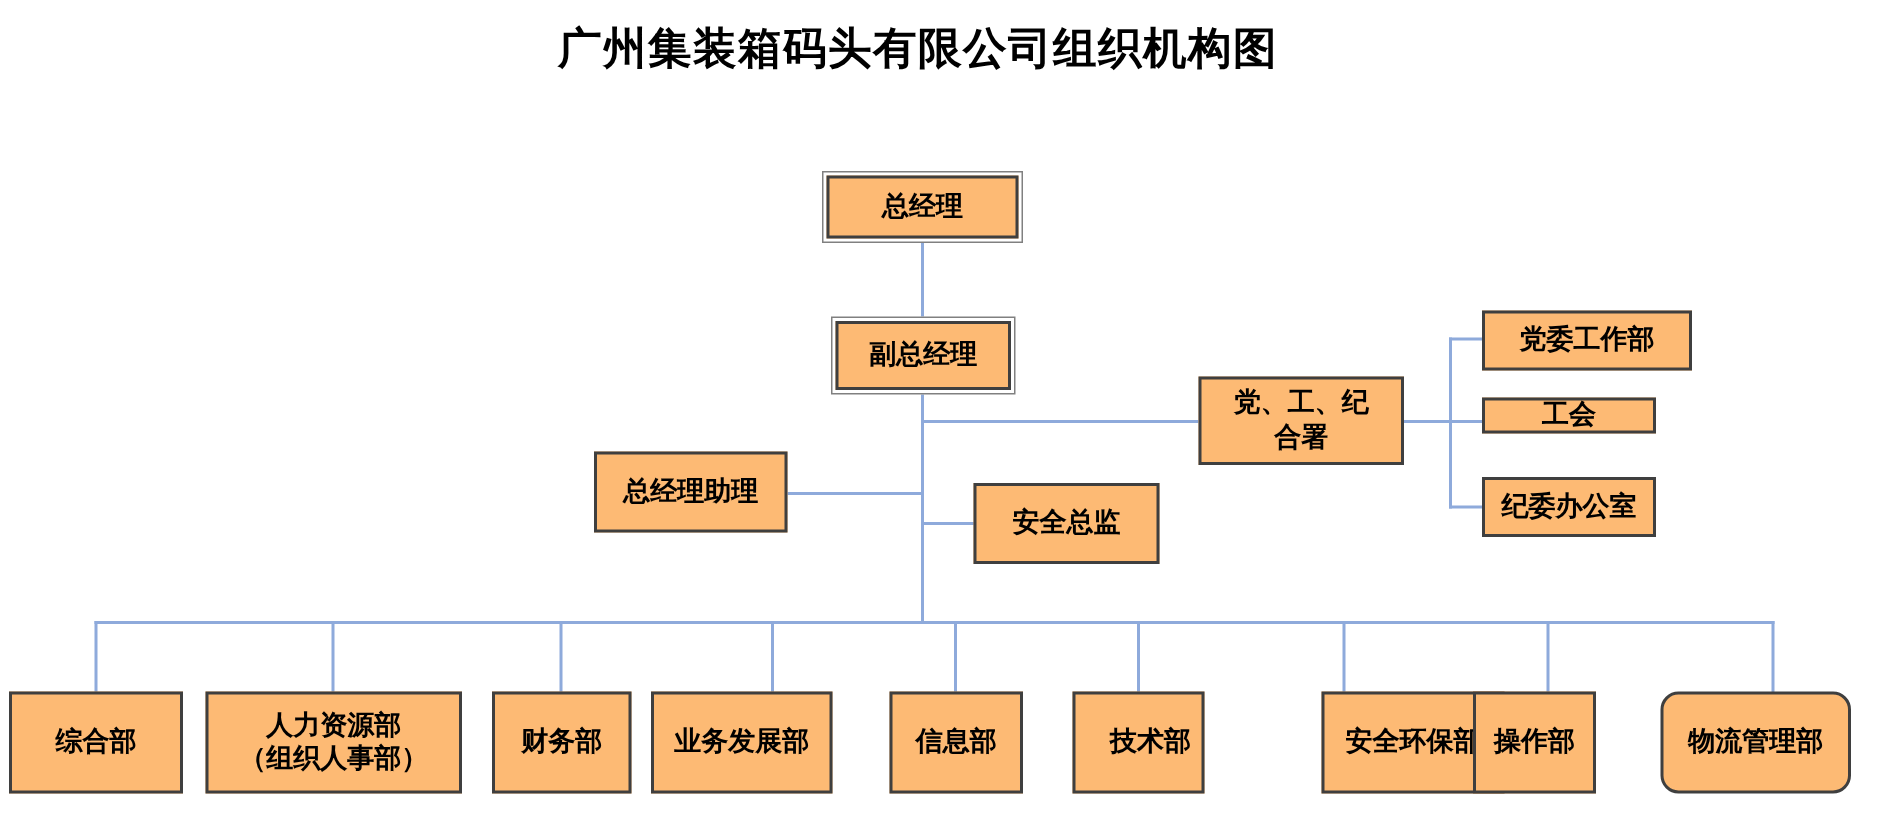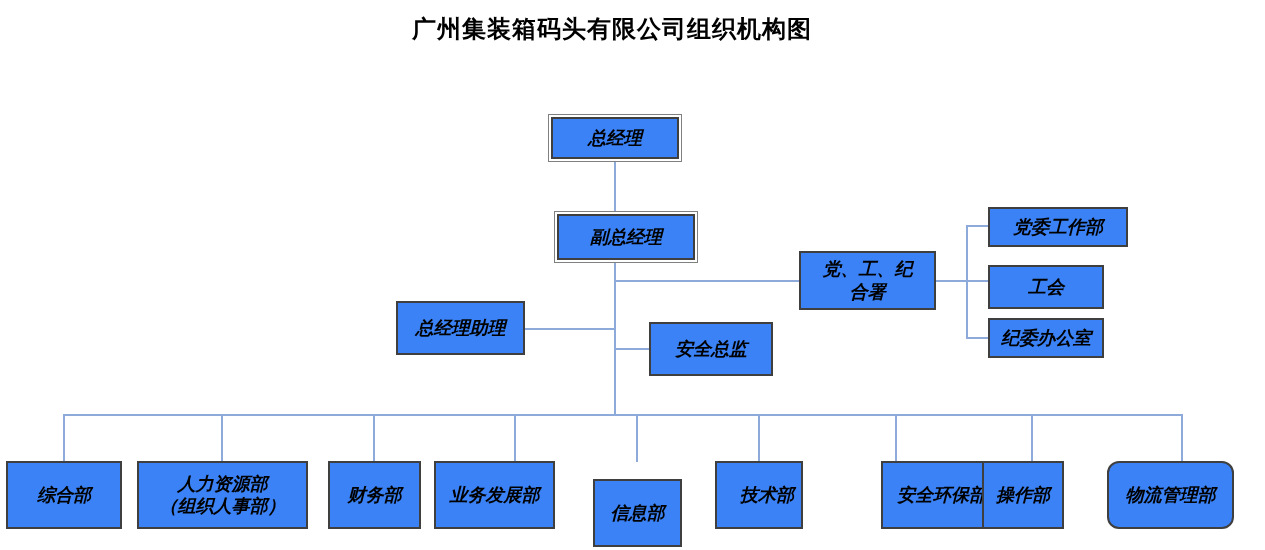--- a/index.html
+++ b/index.html
@@ -10,41 +10,40 @@
     background: #ffffff;
     font-family: "DejaVu Serif", serif;
     color: #000000;
     overflow: hidden;
   }
   .title {
     position: absolute;
     left: 0; top: 13px;
     width: 1224px;
     text-align: center;
-    font-size: 24px;
+    font-size: 29px;
     font-weight: bold;
     letter-spacing: 1px;
     white-space: nowrap;
   }
   .box {
     position: absolute;
     box-sizing: border-box;
     border: 2px solid #3f3f3f;
-    background: #3b82f6;
+    background: #fdba74;
     display: flex;
     flex-direction: column;
     align-items: center;
     justify-content: center;
     text-align: center;
     font-size: 18px;
     font-weight: bold;
     line-height: 1.25;
     white-space: nowrap;
     z-index: 2;
-    font-style: italic;
   }
   .box.dbl {
     outline: 1px solid #808080;
     outline-offset: 2px;
   }
   .ln {
     position: absolute;
     background: #8EAADB;
     z-index: 1;
   }
@@ -74,42 +73,42 @@
   <div class="ln" style="left:636px; top:414px; width:2px; height:48px;"></div>
   <div class="ln" style="left:758px; top:414px; width:2px; height:48px;"></div>
   <div class="ln" style="left:895px; top:414px; width:2px; height:48px;"></div>
   <div class="ln" style="left:1031px; top:414px; width:2px; height:48px;"></div>
   <div class="ln" style="left:1181px; top:414px; width:2px; height:48px;"></div>
 
   <div class="box dbl" style="left:551px; top:117px; width:128px; height:42px;">
     <span>总经理</span>
   </div>
 
-  <div class="box dbl" style="left:557px; top:214px; width:138px; height:46px;">
+  <div class="box dbl" style="left:557px; top:214px; width:117px; height:46px;">
     <span>副总经理</span>
   </div>
 
   <div class="box" style="left:396px; top:301px; width:129px; height:54px;">
     <span>总经理助理</span>
   </div>
 
   <div class="box" style="left:649px; top:322px; width:124px; height:54px;">
     <span>安全总监</span>
   </div>
 
   <div class="box" style="left:799px; top:251px; width:137px; height:59px;">
     <span>党、工、纪</span>
     <span>合署</span>
   </div>
 
   <div class="box" style="left:988px; top:207px; width:140px; height:40px;">
     <span>党委工作部</span>
   </div>
 
-  <div class="box" style="left:988px; top:265px; width:116px; height:44px;text-align:right;">
+  <div class="box" style="left:988px; top:265px; width:116px; height:24px;text-align:right;">
     <span>工会</span>
   </div>
 
   <div class="box" style="left:6px; top:461px; width:116px; height:68px;">
     <span>综合部</span>
   </div>
 
   <div class="box" style="left:988px; top:318px; width:116px; height:40px;">
     <span>纪委办公室</span>
   </div>
@@ -120,21 +119,21 @@
   </div>
 
   <div class="box" style="left:328px; top:461px; width:93px; height:68px;">
     <span>财务部</span>
   </div>
 
   <div class="box" style="left:434px; top:461px; width:121px; height:68px;">
     <span>业务发展部</span>
   </div>
 
-  <div class="box" style="left:593px; top:479px; width:89px; height:68px;">
+  <div class="box" style="left:593px; top:461px; width:89px; height:68px;">
     <span>信息部</span>
   </div>
 
   <div class="box" style="left:715px; top:461px; width:88px; height:68px;padding-left:16px;">
     <span>技术部</span>
   </div>
 
   <div class="box" style="left:835px; top:461px; width:122px; height:68px;margin-left:46px;">
     <span>安全环保部</span>
   </div>

